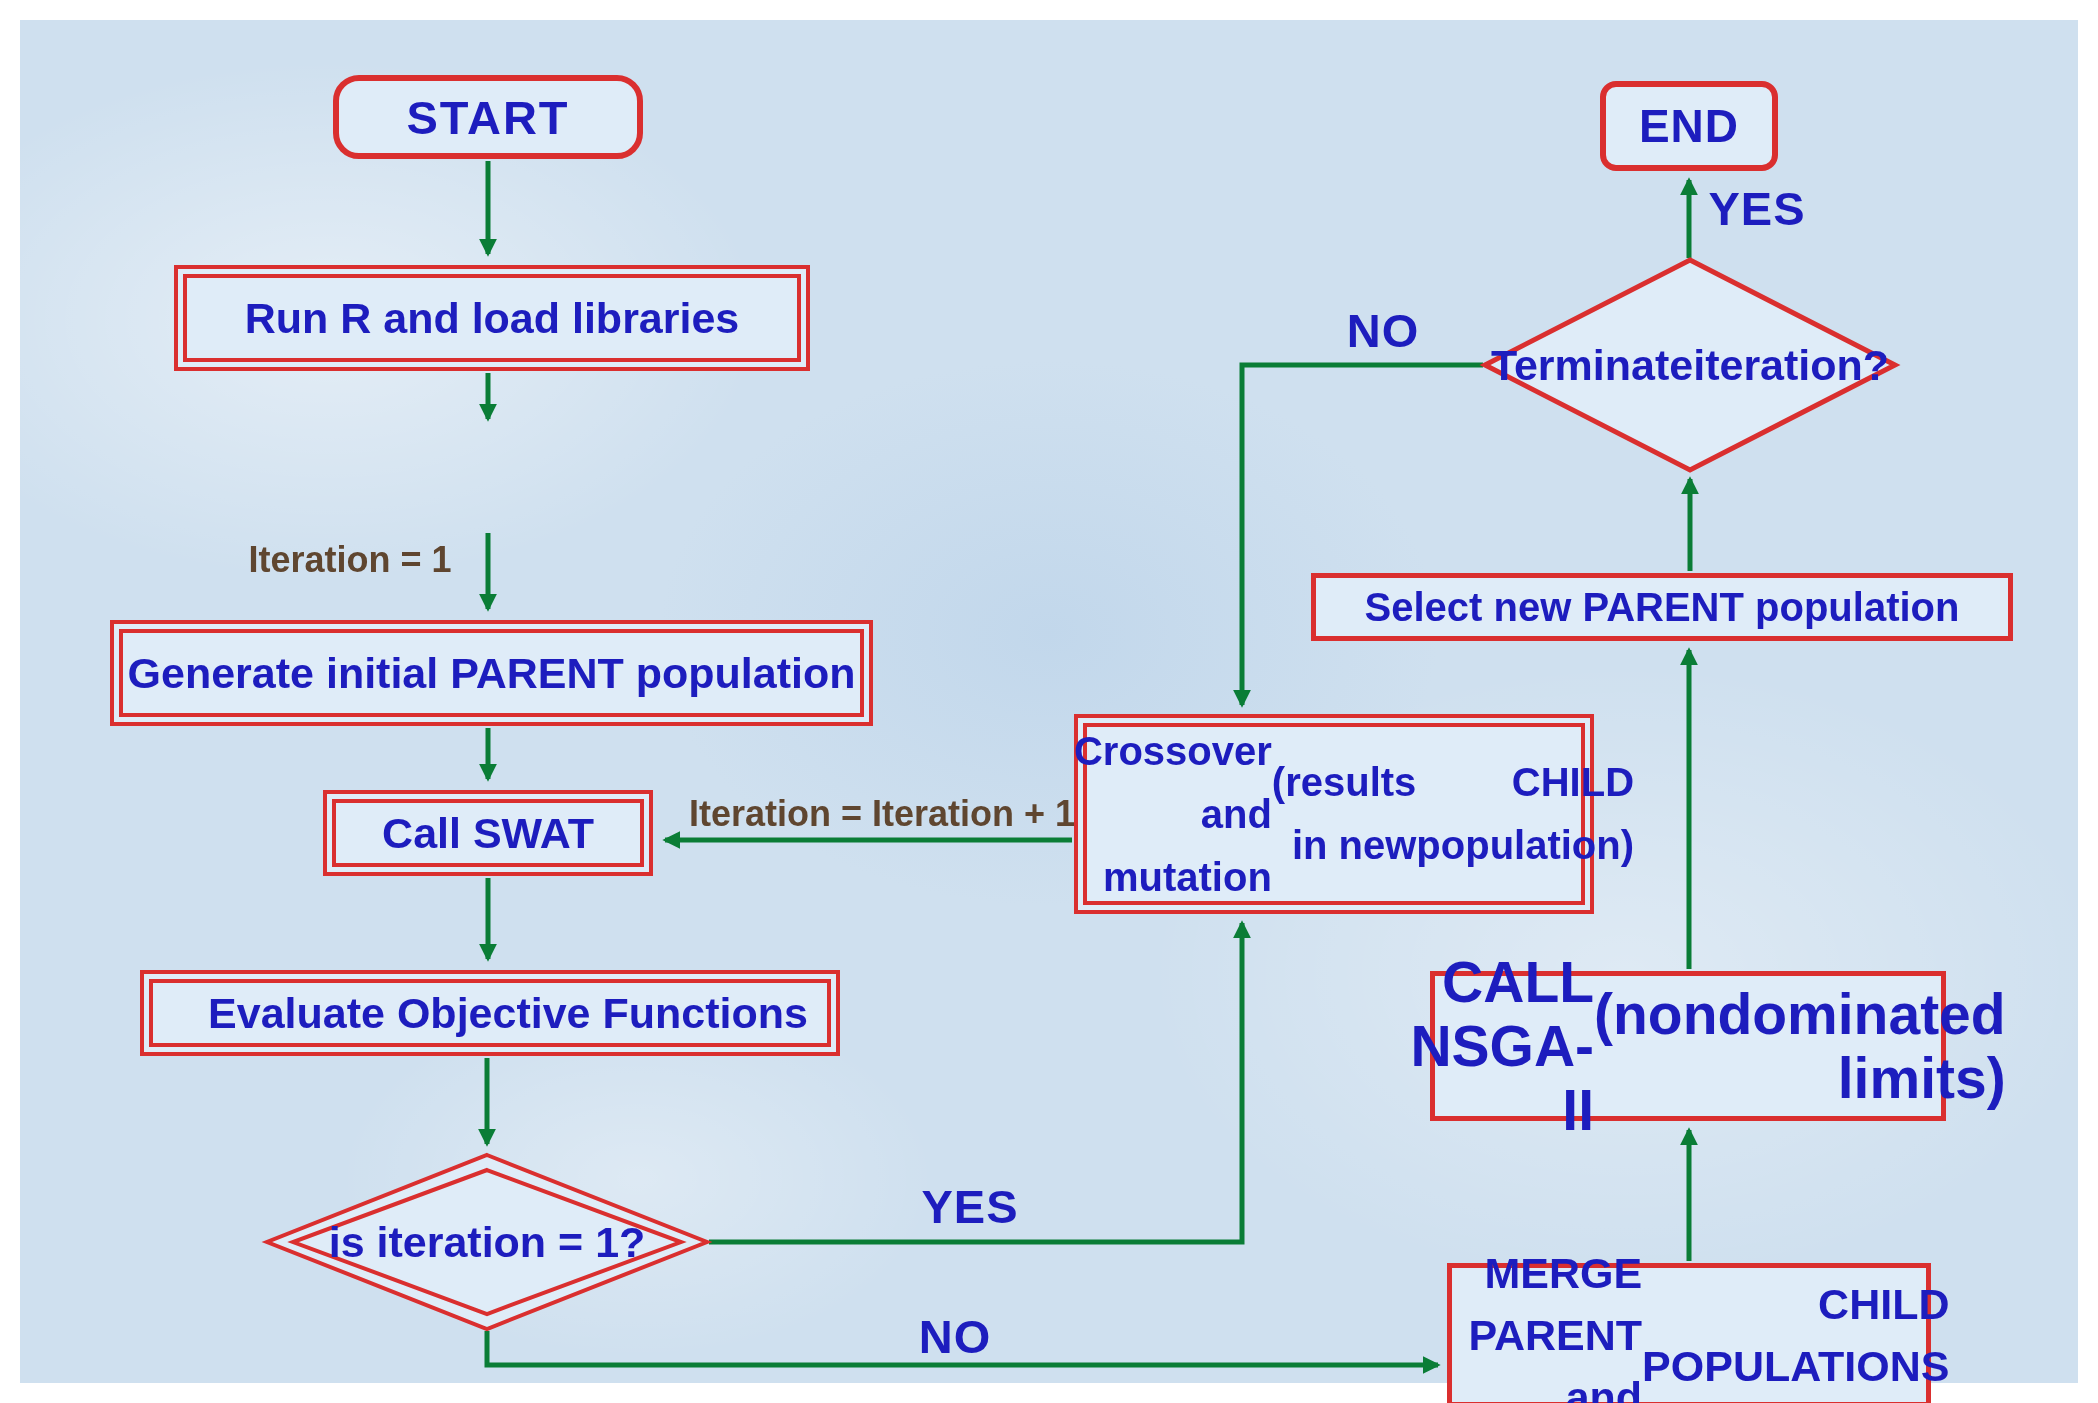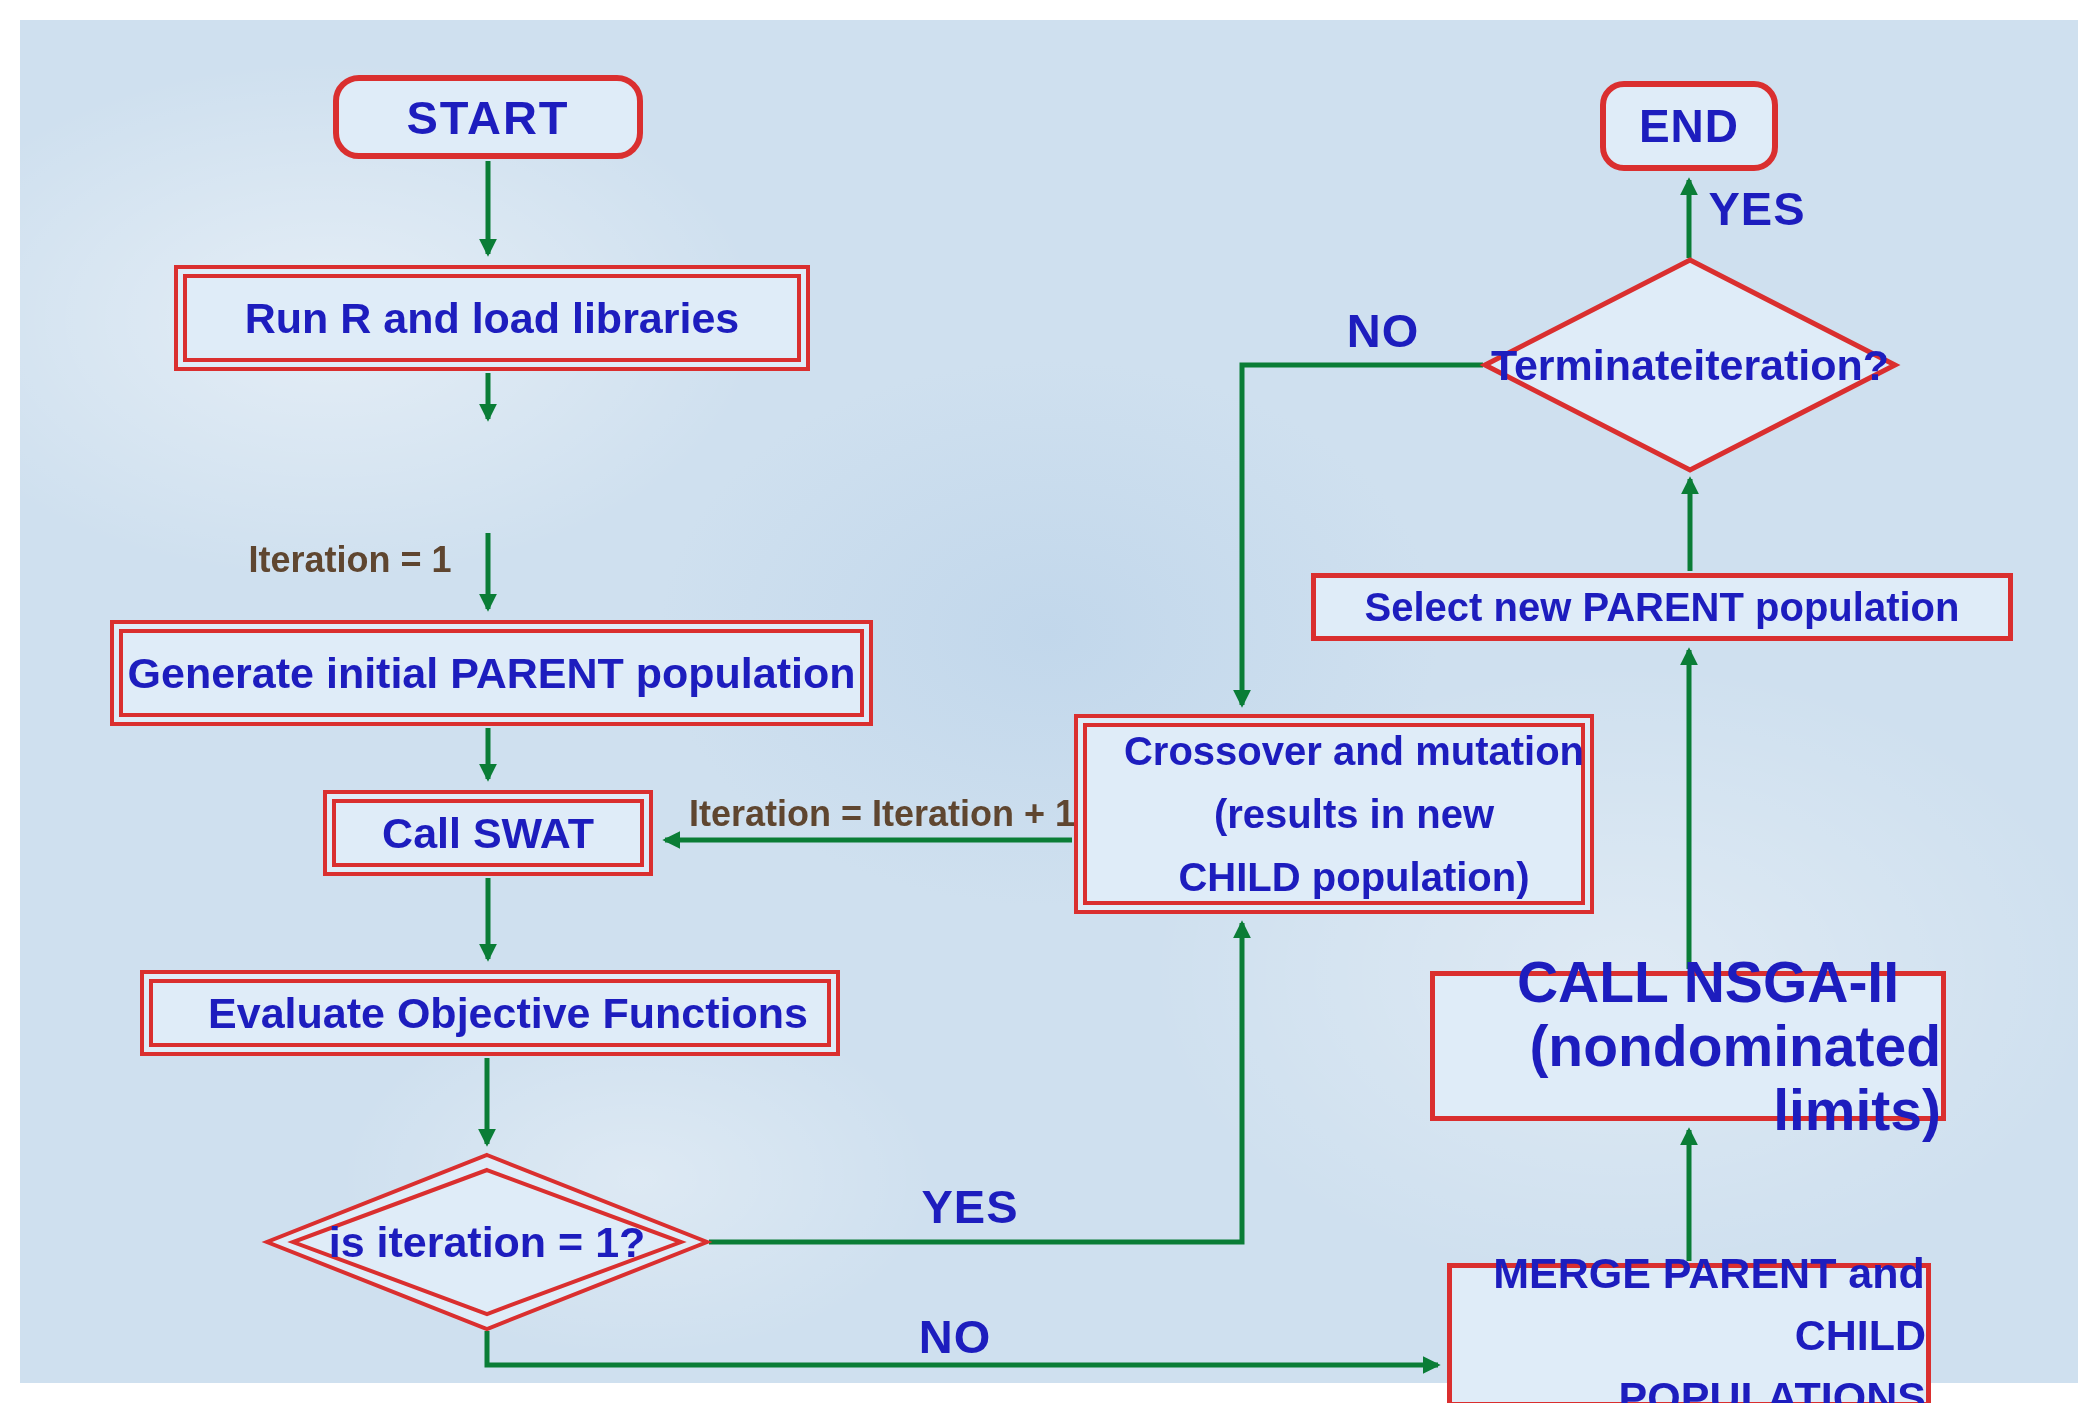--- a/index.html
+++ b/index.html
@@ -24,24 +24,24 @@
   }
   svg.wires{position:absolute;left:0;top:0;width:2098px;height:1403px;}
   .node{
     position:absolute;display:flex;align-items:center;justify-content:center;
     color:var(--text-blue);font-weight:bold;text-align:right;
     background:var(--box-fill);
     border:4px solid var(--box-border);
     box-shadow: inset 0 0 0 5px var(--box-fill), inset 0 0 0 9px var(--box-border);
   }
   .node.single{box-shadow:none;border-width:6px;}
-  .node.multiline{flex-direction:column;padding-left:40px;}
+  .node.multiline{padding-left:40px;}
   
   .n-start{left:313px;top:55px;width:310px;height:84px;border-radius:26px;font-size:47px;letter-spacing:2px;}
-  .n-end{left:1580px;top:61px;width:178px;height:90px;border-radius:24px;font-size:46px;letter-spacing:1px;}
+  .n-end{left:1580px;top:61px;width:178px;height:90px;border-radius:16px;font-size:46px;letter-spacing:1px;}
   
   .n-runr{left:154px;top:245px;width:636px;height:106px;font-size:43px;}
   .n-read{left:75px;top:410px;width:780px;height:101px;font-size:43px;}
   .n-generate{left:90px;top:600px;width:763px;height:106px;font-size:43px;}
   .n-swat{left:303px;top:770px;width:330px;height:86px;font-size:43px;}
   .n-evaluate{left:120px;top:950px;width:700px;height:86px;font-size:43px;padding-left:36px;}
   .n-crossover{left:1054px;top:694px;width:520px;height:200px;font-size:40px;line-height:63px;}
   .n-select{left:1291px;top:553px;width:702px;height:68px;font-size:40px;box-shadow:none;border-width:5px;}
   .n-nsga{left:1410px;top:951px;width:516px;height:150px;font-size:57px;line-height:64px;box-shadow:none;border-width:5px;}
   .n-merge{left:1427px;top:1243px;width:484px;height:144px;font-size:43px;line-height:62px;box-shadow:none;border-width:5px;}

